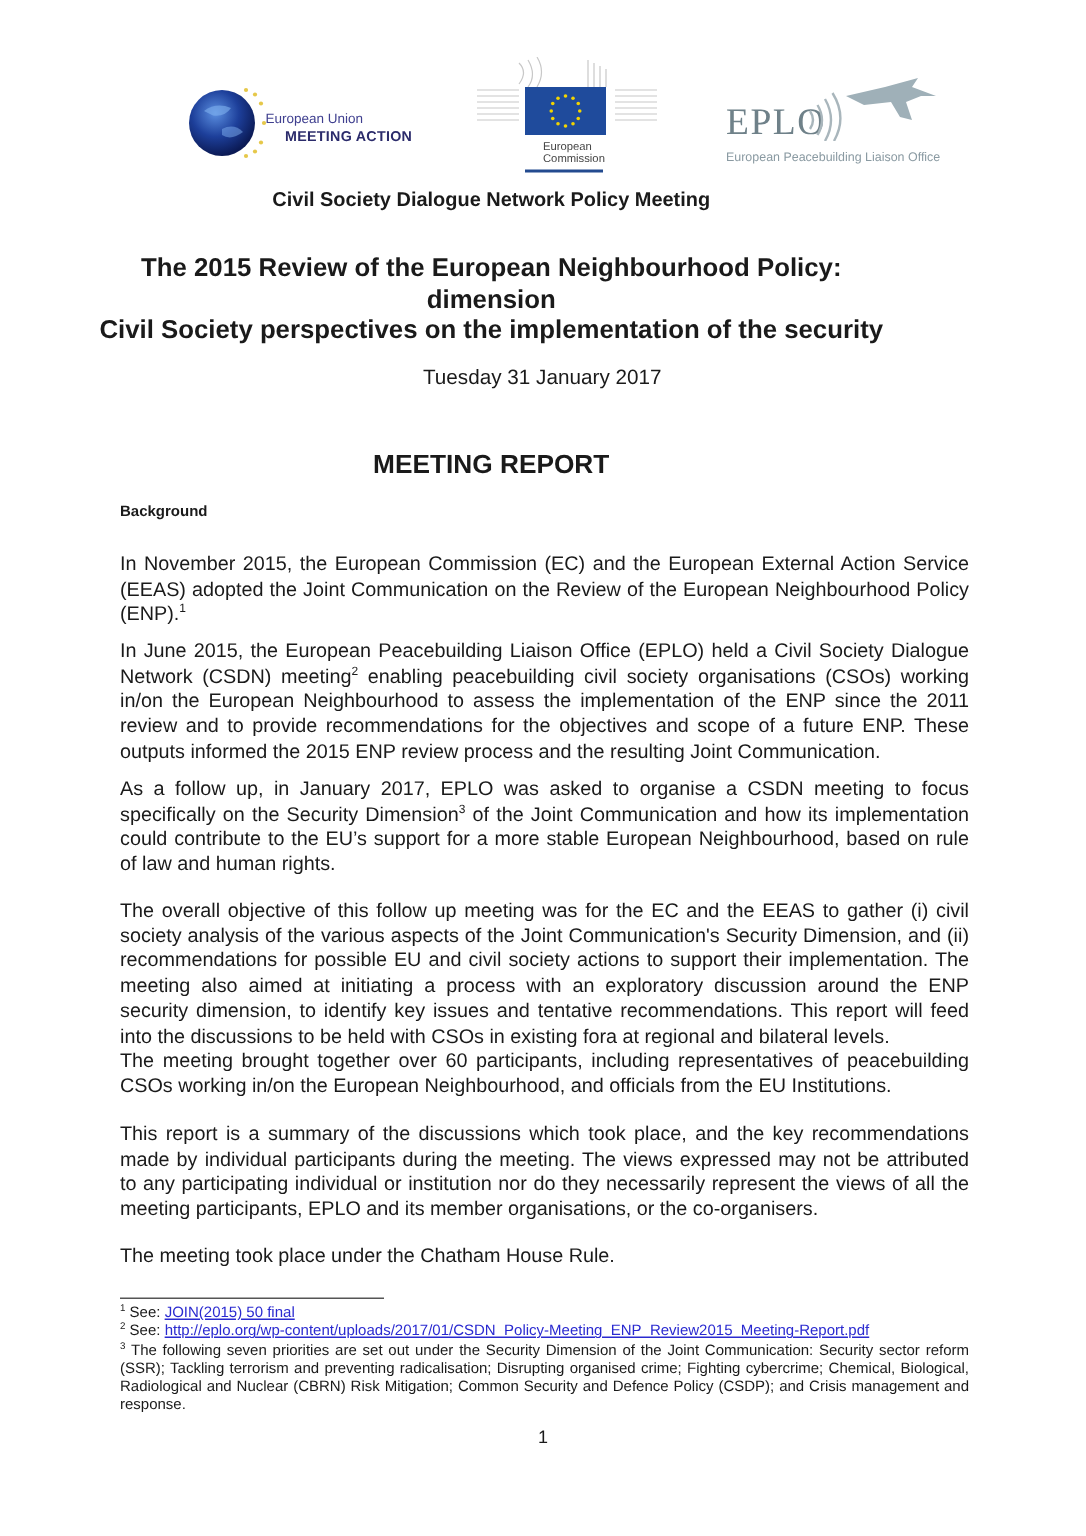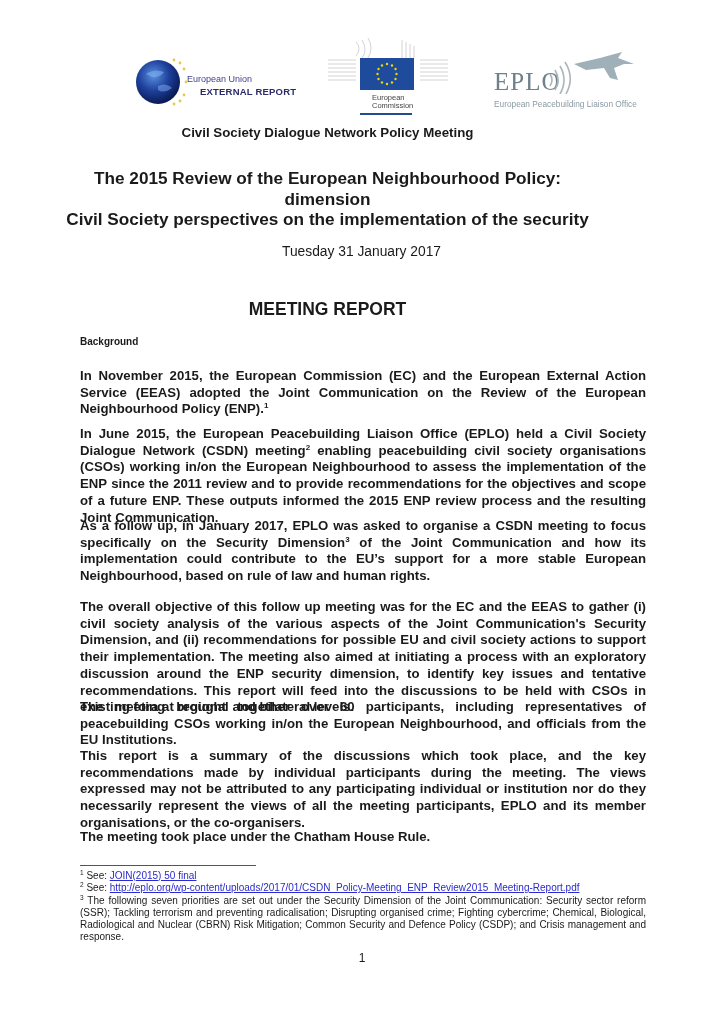--- a/index.html
+++ b/index.html
@@ -1,35 +1,35 @@
 <!DOCTYPE html>
 <html><head>
   <meta charset="utf-8">
   <style>
     html, body { margin: 0; padding: 0; background: #ffffff; }
     body { width: 724px; height: 1024px; position: relative; overflow: hidden;
            font-family: "Liberation Sans", sans-serif; color: #1a1a1a; }
-    .logos { position: absolute; top: 32px; left: 18px; width: 648px; height: 90px; padding-left: 24px; }
+    .logos { position: absolute; top: 32px; left: 8px; width: 648px; height: 90px; padding-left: 24px; }
     .logo-eeas { position: absolute; left: 116px; top: 20px; width: 180px; height: 60px; }
     .logo-ec { position: absolute; left: 308px; top: 6px; width: 124px; height: 78px; }
     .logo-eplo { position: absolute; left: 470px; top: 18px; width: 160px; height: 62px; }
     .eeas-text1 { position: absolute; left: 53px; top: 22px; font-size: 9px; color: #3f3f8f; }
     .eeas-text2 { position: absolute; left: 66px; top: 34px; font-size: 9.5px; font-weight: bold; color: #2b2b6b; letter-spacing: 0.2px; }
     .ec-text { position: absolute; left: 36px; top: 56px; font-size: 7.5px; line-height: 8px; color: #444; margin-left: 10px; }
     .ec-bar { position: absolute; left: 34px; top: 75px; width: 52px; height: 2px; background: #234b8f; }
     .eplo-word { position: absolute; left: 6px; top: 18px; font-family: "Liberation Serif", serif; font-size: 25px; color: #6f8189; letter-spacing: 1px; }
     .eplo-sub { position: absolute; left: 6px; top: 49px; font-size: 8.3px; color: #8a9aa2; white-space: nowrap; }
 
     .center { position: absolute; left: 0; width: 655px; text-align: center; }
     .subtitle { top: 125px; font-size: 13.3px; font-weight: bold; }
     .title { top: 168px; font-size: 17.2px; font-weight: bold; line-height: 20.5px; }
     .date { top: 244px; font-size: 13.8px; padding-left: 34px; }
     .report-heading { top: 299px; font-size: 17.5px; font-weight: bold; }
 
-    .body-text { position: absolute; left: 80px; width: 566px; font-size: 13.2px; line-height: 16.7px; text-align: justify; font-weight: bold; }
+    .body-text { position: absolute; left: 80px; width: 566px; font-size: 13.2px; line-height: 16.7px; text-align: justify; }
     .section-heading { position: absolute; left: 80px; top: 336px; font-size: 10px; font-weight: bold; }
     sup { font-size: 8px; line-height: 0; vertical-align: 5px; }
 
     .fn-rule { position: absolute; left: 80px; top: 865px; width: 176px; height: 1px; background: #555; }
     .footnotes { position: absolute; left: 80px; top: 870px; width: 566px; font-size: 10px; line-height: 12.3px; text-align: justify; }
     .footnotes a { color: #2a2ad0; text-decoration: underline; }
     .footnotes sup { font-size: 6.5px; vertical-align: 4px; }
     .page-num { position: absolute; left: 0; width: 724px; top: 951px; text-align: center; font-size: 12px; }
   </style>
 </head>
@@ -52,21 +52,21 @@
         <circle cx="40" cy="8" r="1.4"></circle>
           <circle cx="46" cy="11" r="1.4"></circle>
           <circle cx="50" cy="17" r="1.4"></circle>
         <circle cx="52" cy="30" r="1.4"></circle>
           <circle cx="50" cy="43" r="1.4"></circle>
           <circle cx="46" cy="49" r="1.4"></circle>
           <circle cx="40" cy="52" r="1.4"></circle>
       </g>
     </svg>
     <span class="eeas-text1">European Union</span>
-    <span class="eeas-text2">EXTERNAL REPORT</span>
+    <span class="eeas-text2">MEETING ACTION</span>
   </div>
 
   <div class="logo-ec">
     <svg width="124" height="56" viewBox="0 0 124 56" style="position:absolute;left:0;top:0;">
       <g stroke="#c8c8c8" stroke-width="0.8" fill="none">
         <path d="M2 22 L30 22"></path>
           <path d="M2 26 L30 26"></path>
           <path d="M2 30 L30 30"></path>
           <path d="M2 34 L30 34"></path>
           <path d="M2 38 L30 38"></path>

